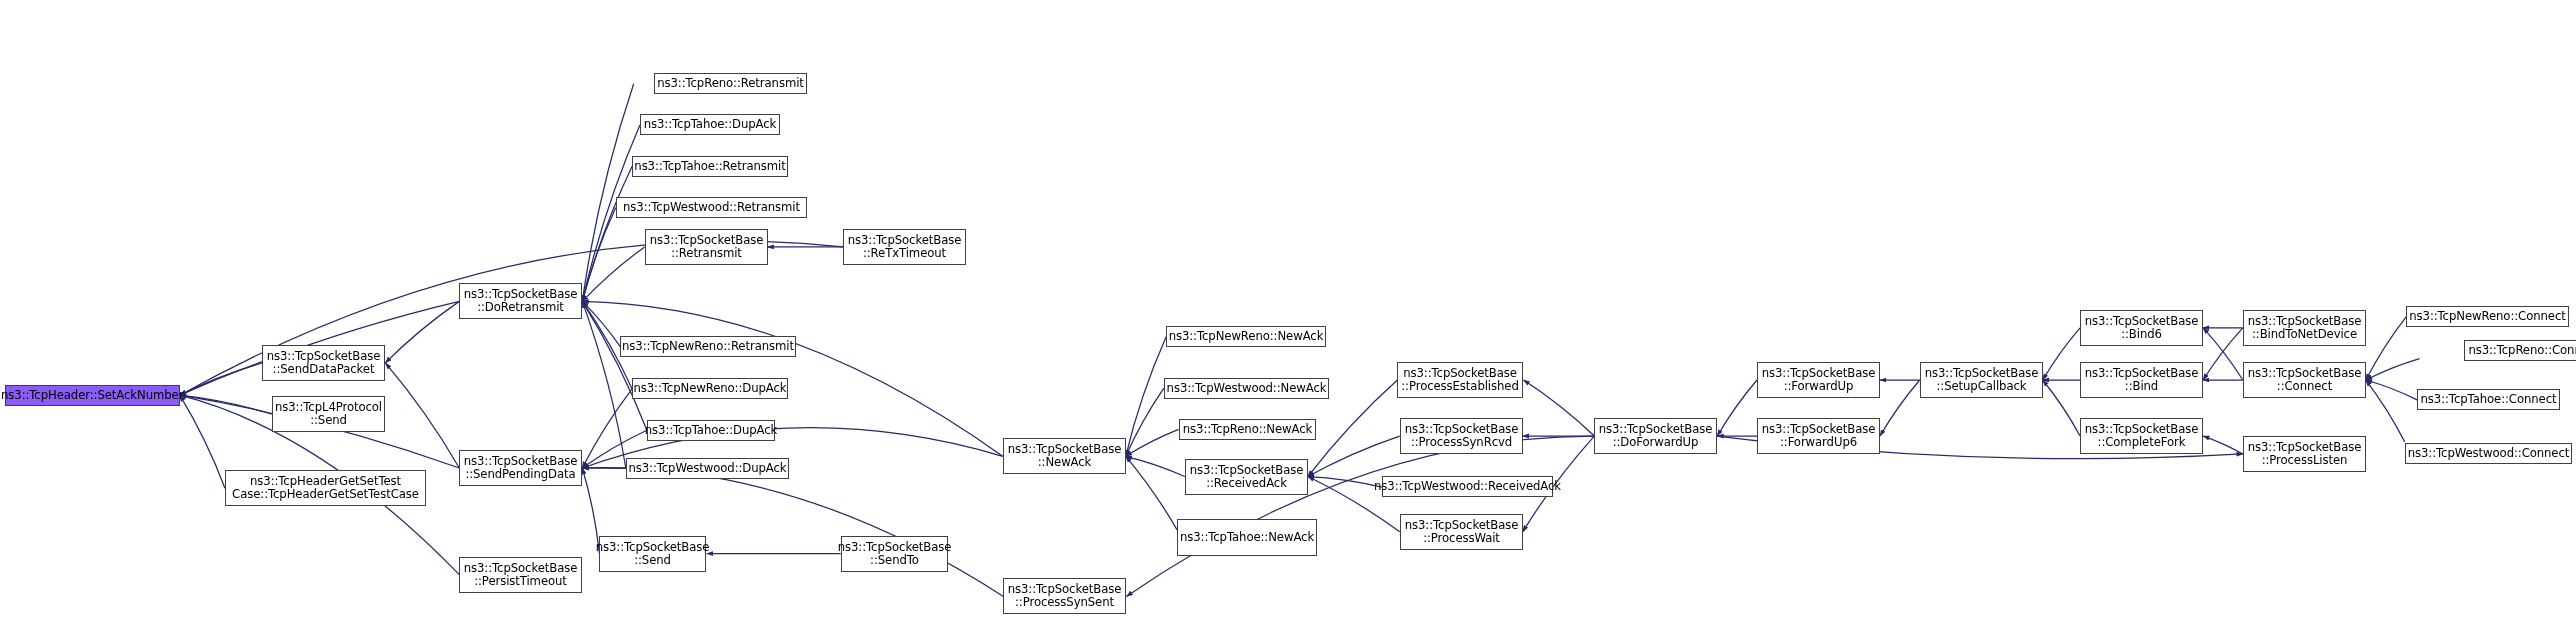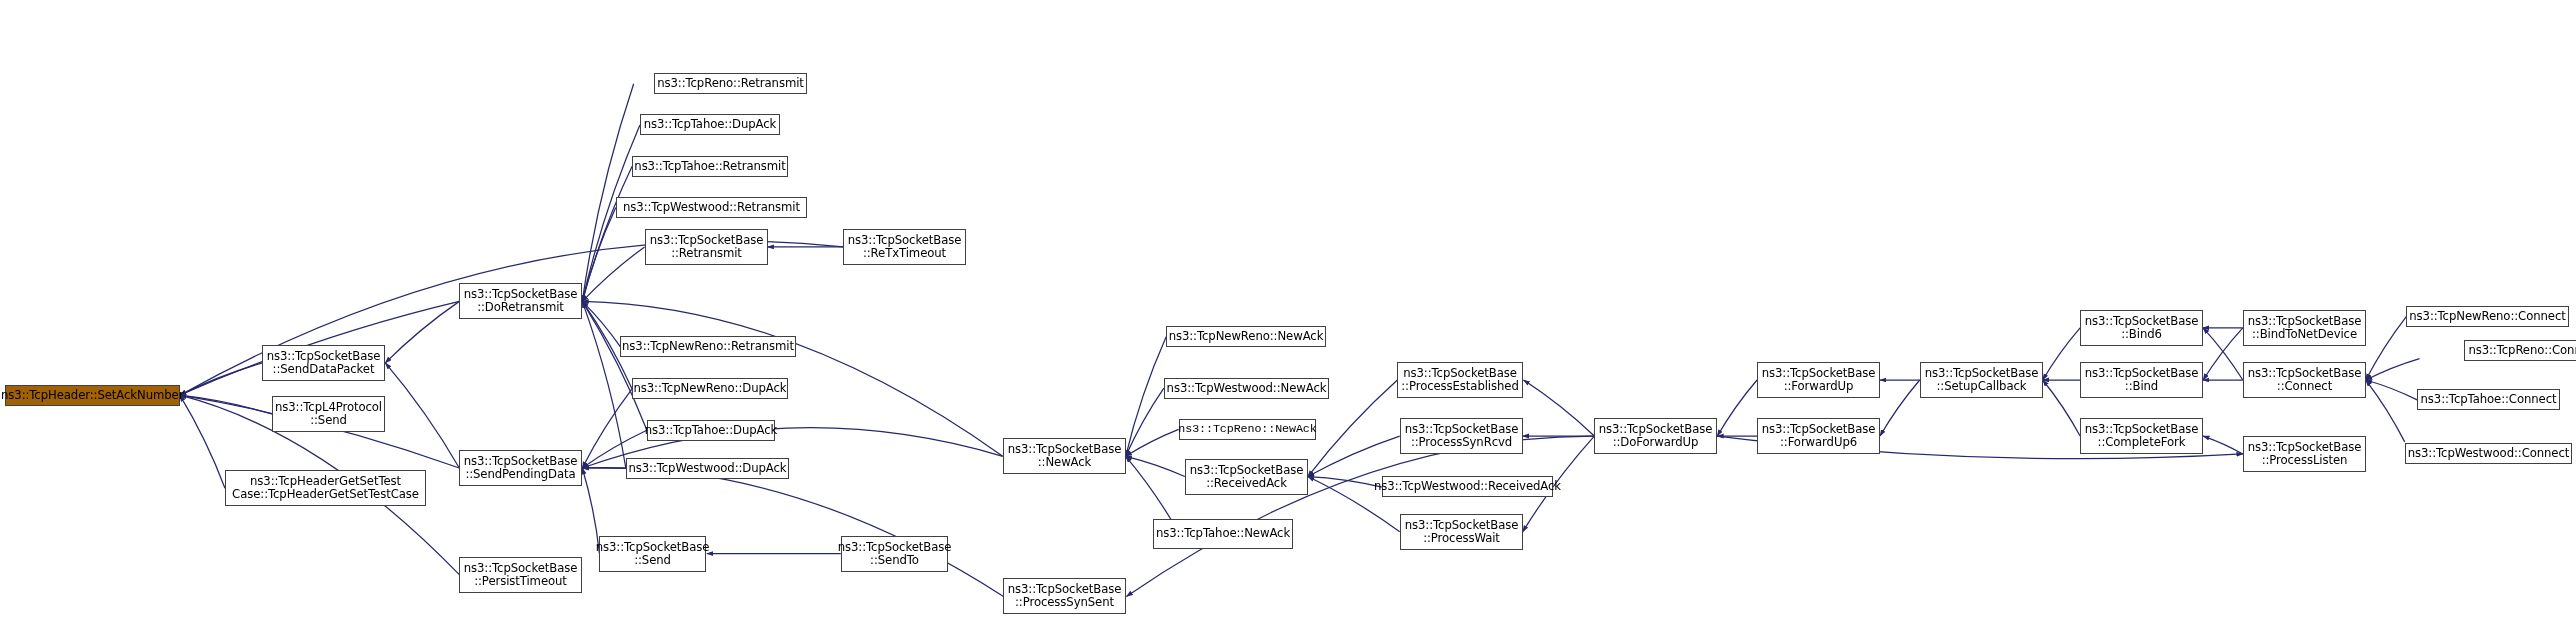--- a/index.html
+++ b/index.html
@@ -15,21 +15,21 @@
     display:flex;
     flex-direction:column;
     align-items:center;
     justify-content:center;
     text-align:center;
     font-size:11.7px;
     line-height:1.12;
     white-space:nowrap;
     letter-spacing:-0.1px;
   }
-  .node.highlight{background:#a16207;border-color:#404040;}
+  .node.highlight{background:#8b5cf6;border-color:#404040;}
   .node .l1,.node .l2{display:block;}
 </style>
 </head>
 <body>
 
 <div id="canvas">
   <svg class="edges" id="edge-layer" viewBox="0 0 3309 809" xmlns="http://www.w3.org/2000/svg">
     <defs>
       <marker id="arrow" markerWidth="9" markerHeight="9" refX="8.2" refY="3.2" orient="auto" markerUnits="userSpaceOnUse">
         <path d="M0,0 L9,3.2 L0,6.4 z" fill="#27286b"></path>
@@ -166,32 +166,32 @@
       <div class="node" style="left: 1003px; top: 578px; width: 123px; height: 36px;">
         <span class="l1">ns3::TcpSocketBase</span>
         <span class="l2">::ProcessSynSent</span>
       </div>
       <div class="node" style="left: 1166px; top: 326px; width: 160px; height: 21px;">
         <span class="l1">ns3::TcpNewReno::NewAck</span>
       </div>
       <div class="node" style="left: 1164px; top: 378px; width: 165px; height: 21px;">
         <span class="l1">ns3::TcpWestwood::NewAck</span>
       </div>
-      <div class="node" style="left: 1179px; top: 419px; width: 137px; height: 21px; font-family: Liberation Mono, monospace;">
+      <div class="node" style="left: 1179px; top: 419px; width: 137px; height: 21px;">
         <span class="l1">ns3::TcpReno::NewAck</span>
       </div>
       <div class="node" style="left: 1003px; top: 438px; width: 123px; height: 36px;">
         <span class="l1">ns3::TcpSocketBase</span>
         <span class="l2">::NewAck</span>
       </div>
       <div class="node" style="left: 1185px; top: 459px; width: 123px; height: 36px;">
         <span class="l1">ns3::TcpSocketBase</span>
         <span class="l2">::ReceivedAck</span>
       </div>
-      <div class="node" style="left: 1153px; top: 519px; width: 140px; height: 30px;">
+      <div class="node" style="left: 1177px; top: 519px; width: 140px; height: 37px;">
         <span class="l1">ns3::TcpTahoe::NewAck</span>
       </div>
       <div class="node" style="left: 1397px; top: 362px; width: 126px; height: 36px;">
         <span class="l1">ns3::TcpSocketBase</span>
         <span class="l2">::ProcessEstablished</span>
       </div>
       <div class="node" style="left: 1400px; top: 418px; width: 123px; height: 36px;">
         <span class="l1">ns3::TcpSocketBase</span>
         <span class="l2">::ProcessSynRcvd</span>
       </div>

